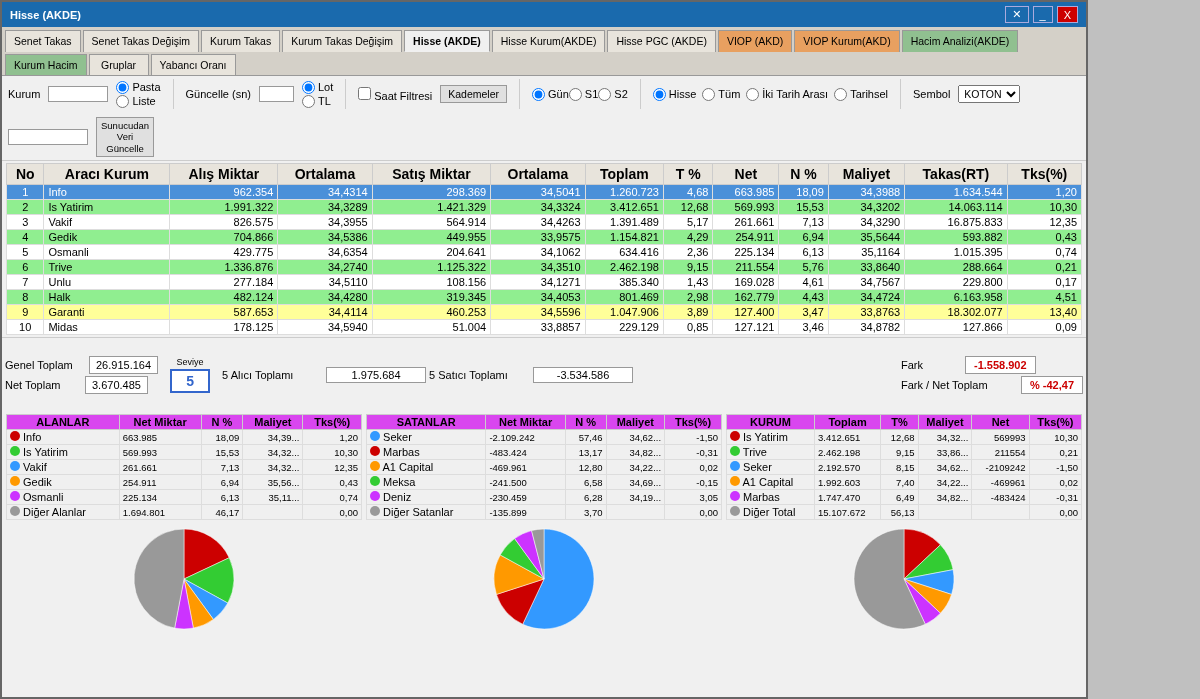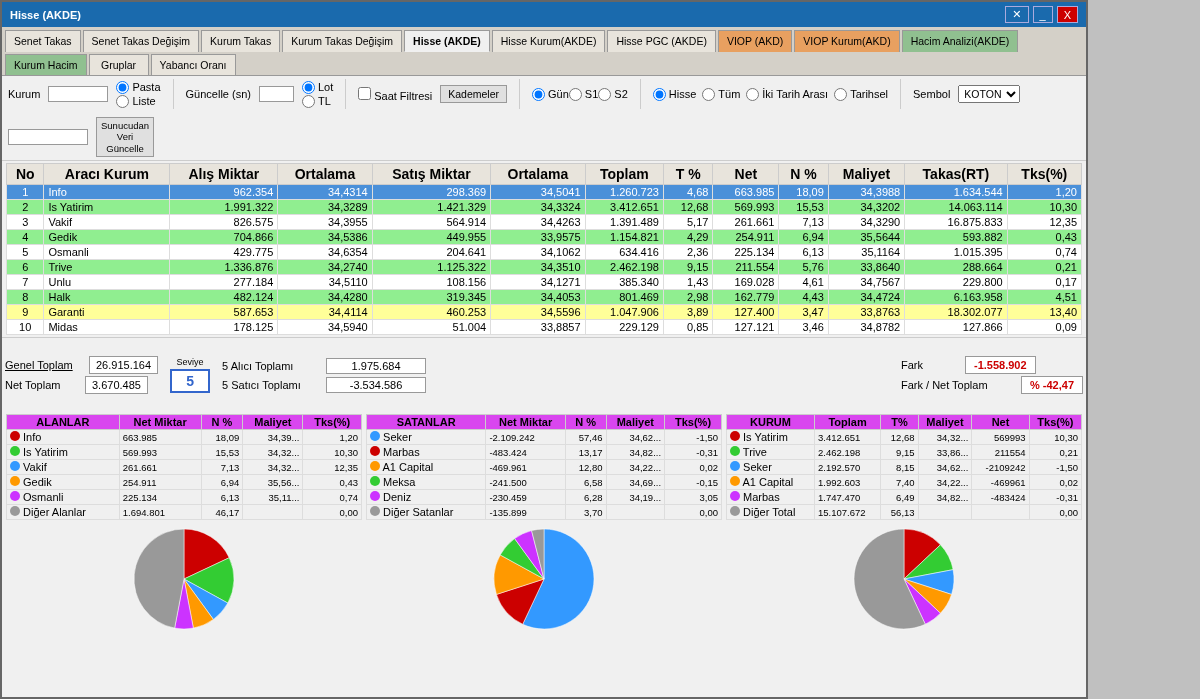--- a/index.html
+++ b/index.html
@@ -25,21 +25,21 @@
     .data-table th { background: #e8e4dc; border: 1px solid #ccc; padding: 2px 4px; text-align: center; font-weight: bold; font-size: 14px; }
     .data-table td { border: 1px solid #ddd; padding: 1px 4px; text-align: right; }
     .data-table td:nth-child(2) { text-align: left; }
     .row-blue { background: #4a90d9; color: white; }
     .row-green { background: #90ee90; }
     .row-yellow { background: #ffff99; }
     .row-white { background: white; }
     .totals-section { display: flex; gap: 4px; padding: 3px; background: #f0f0f0; border-top: 1px solid #ccc; align-items: center; }
     .total-box { border: 1px solid #999; padding: 2px 6px; background: white; }
     .seviye-box { border: 2px solid #3366cc; padding: 2px 6px; background: white; text-align: center; min-width: 40px; }
-    .alici-satici { display: flex; flex-direction: column; gap: 3px; }
+    .alici-satici { display: flex; flex-direction: row; gap: 3px; }
     .alici-satici-row { display: flex; align-items: center; gap: 4px; }
     .value-box { border: 1px solid #999; padding: 1px 6px; background: white; min-width: 100px; text-align: center; }
     .fark-box { border: 1px solid #999; padding: 2px 8px; background: white; }
     .fark-red { color: #cc0000; font-weight: bold; }
     .bottom-section { display: flex; gap: 4px; padding: 2px 4px; }
     .bottom-table-container { flex: 1; }
     .bottom-table { width: 100%; border-collapse: collapse; font-size: 10px; }
     .bottom-table th { background: #d946ef; border: 1px solid #ccc; padding: 1px 3px; text-align: center; font-size: 11px; }
     .bottom-table td { border: 1px solid #ddd; padding: 1px 3px; text-align: right; font-size: 9.5px; }
     .bottom-table td:nth-child(2) { text-align: left; }
@@ -318,21 +318,21 @@
             <td>127.866</td>
             <td>0,09</td>
           </tr>
         </tbody>
     </table>
   </div>
 
   <div class="totals-section">
     <div style="display:flex; flex-direction:column; gap:2px;">
       <div style="display:flex; align-items:center; gap:4px;">
-        <span style="min-width:80px;text-decoration:underline;">Genel Toplam</span>
+        <span style="min-width:80px;">Genel Toplam</span>
         <div class="total-box">
           <span>26.915.164</span>
         </div>
       </div>
       <div style="display:flex; align-items:center; gap:0;">
         <span style="min-width:80px;">Net Toplam</span>
         <div class="total-box">
           <span>3.670.485</span>
         </div>
       </div>

